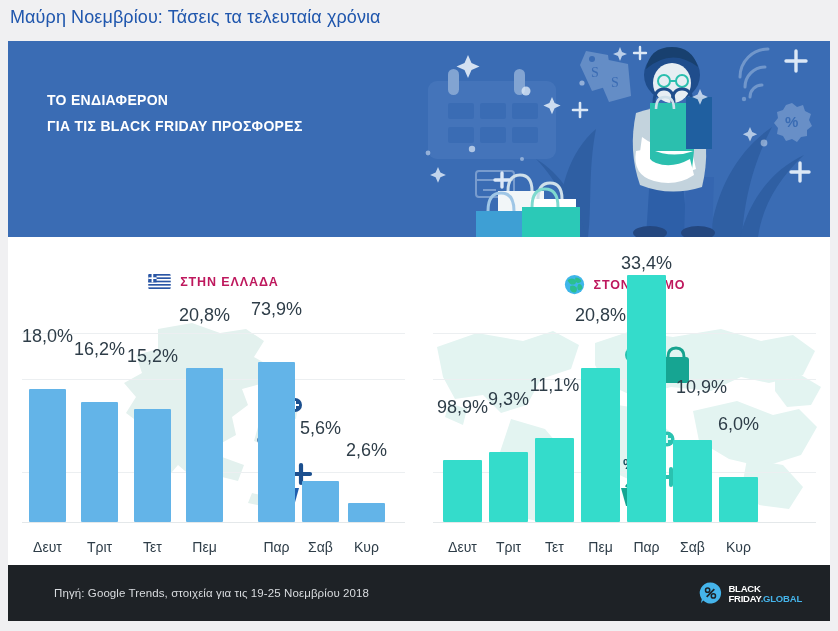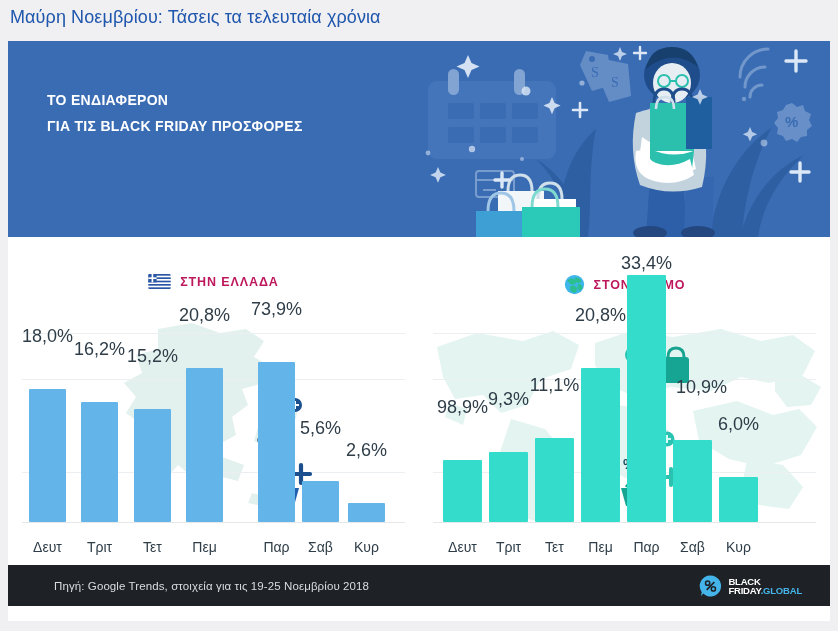--- a/index.html
+++ b/index.html
@@ -58,21 +58,21 @@
     position:absolute;font-size:18px;color:#2e3d48;white-space:nowrap;
     text-align:center;
   }
   .dlabel{
     position:absolute;bottom:10px;font-size:14px;color:#2e3d48;
     text-align:center;white-space:nowrap;
   }
   .deco{position:absolute;pointer-events:none;}
   
   #footer{
-    position:absolute;left:0;top:524px;width:822px;height:41px;
+    position:absolute;left:0;top:524px;width:822px;height:56px;
     background:#1e2226;
   }
   #source{
     position:absolute;left:46px;top:50%;transform:translateY(-50%);
     color:#d9dcdf;font-size:11.5px;white-space:nowrap;letter-spacing:.1px;
   }
   #logo{
     position:absolute;right:28px;top:50%;transform:translateY(-50%);
     display:flex;align-items:center;gap:6px;
   }

